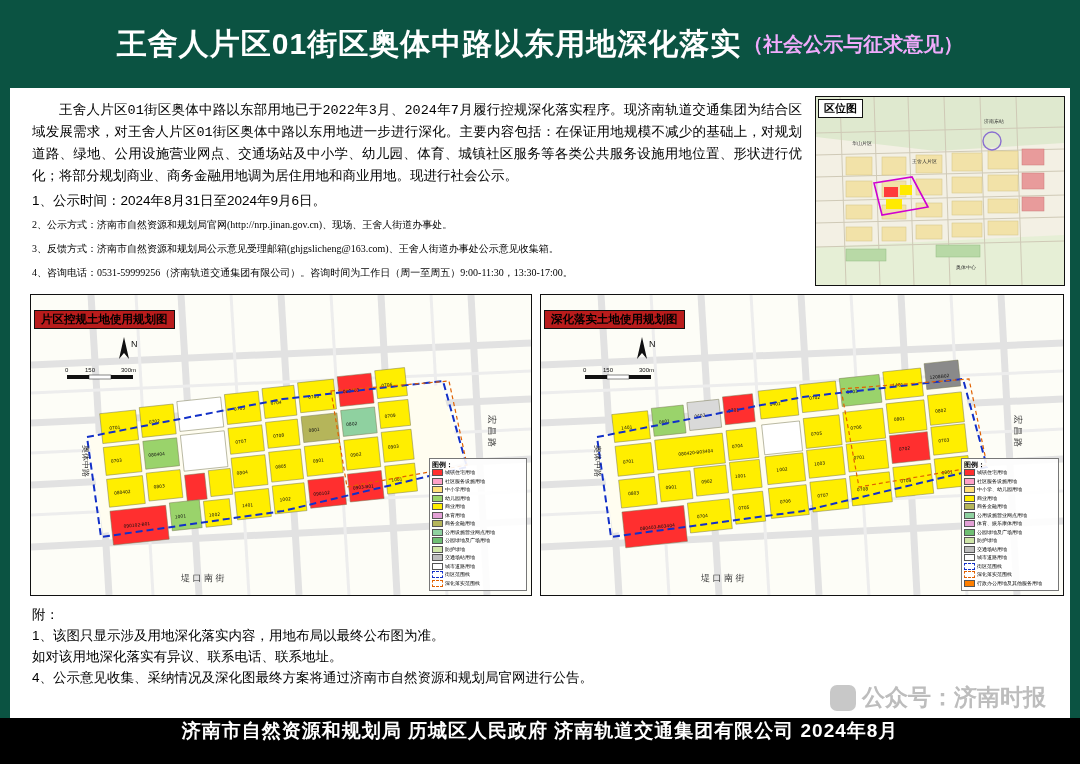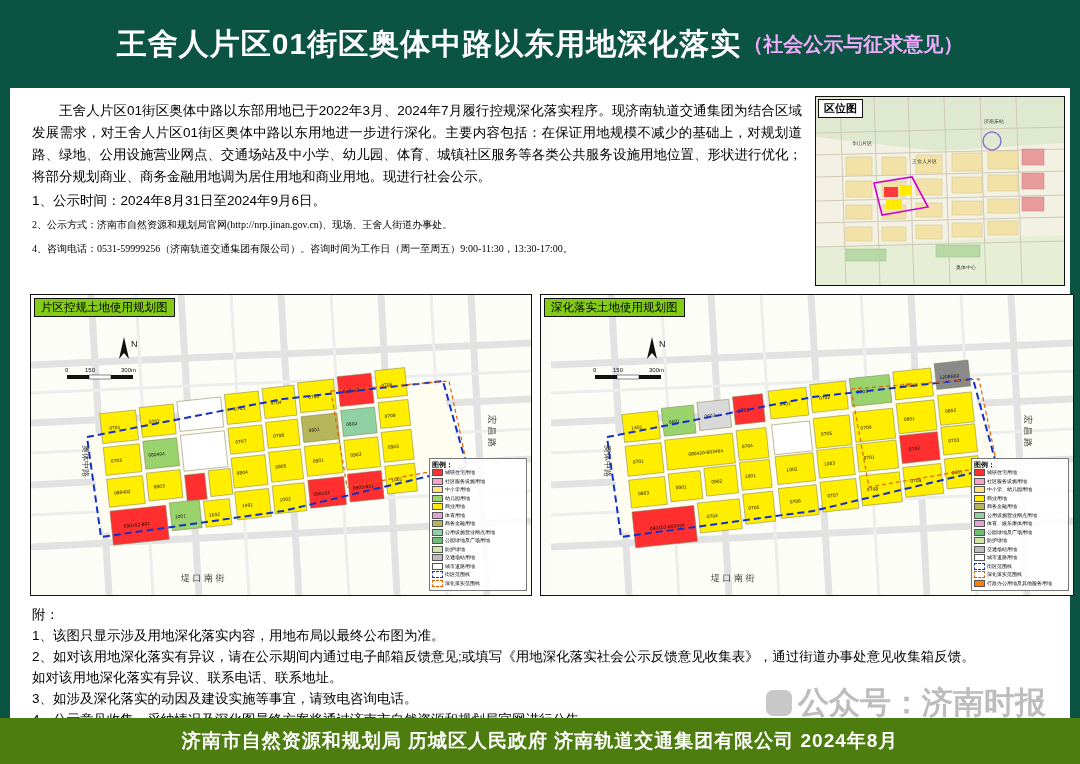--- a/index.html
+++ b/index.html
@@ -39,68 +39,68 @@
     border-right:10px solid #0b5342;
     box-sizing:border-box;
   }
   
   .intro{
     position:absolute;left:22px;top:12px;width:770px;
     font-size:13.5px;line-height:22px;color:#000;
     text-align:justify;
   }
   .intro p{margin:0 0 2px 0;}
-  .intro .p-indent{text-indent:2em;}
+  .intro .p-indent{text-indent:2em;font-family:Liberation Mono, monospace;}
   .mono{font-family:Liberation Serif, serif;font-size:10px;}
   
   .locmap{
     position:absolute;left:805px;top:8px;width:248px;height:188px;
     border:1px solid #111;background:#ef4444;overflow:hidden;
   }
   .locmap-label{
     position:absolute;left:2px;top:2px;background:#fff;border:1px solid #111;
     font-size:11px;padding:1px 5px;z-index:5;font-weight:bold;
   }
   
   .panel{
     position:absolute;top:206px;height:300px;border:1px solid #111;background:#fbfbf7;overflow:hidden;
   }
   .panel.left{left:20px;width:500px;}
-  .panel.right{left:530px;width:522px;padding-left:10px;}
+  .panel.right{left:530px;width:522px;}
   .panel-label{
-    position:absolute;left:3px;top:3px;background:#84cc16;border:1px solid #111;
-    font-size:11.5px;padding:1px 6px;font-weight:normal;z-index:6;
+    position:absolute;left:3px;top:15px;background:#b91c1c;border:1px solid #111;
+    font-size:11.5px;padding:1px 6px;font-weight:bold;z-index:6;
   }
   .legend-box{
     position:absolute;right:4px;bottom:4px;width:92px;
     background:rgba(255,255,255,.9);border:1px solid #777;
     font-size:5px;line-height:7.5px;padding:2px 2px;z-index:6;
   }
   .legend-box .lg-title{font-size:7px;font-weight:bold;margin-bottom:1px;}
   .lg-row{display:flex;align-items:center;margin-bottom:1px;}
   .lg-sw{width:9px;height:5px;border:.5px solid #555;margin-right:2px;flex:none;}
   .lg-txt{white-space:nowrap;overflow:hidden;}
   
   .appendix{
     position:absolute;left:22px;top:516px;width:1020px;
     font-size:13.5px;line-height:21px;color:#000;
   }
   .appendix p{margin:0;}
   
   .watermark{
-    position:absolute;right:24px;top:594px;font-size:31px;color:#bdbdbd;font-weight:bold;
+    position:absolute;right:24px;top:594px;font-size:23px;color:#bdbdbd;font-weight:bold;
     display:flex;align-items:center;gap:6px;
   }
   .wm-icon{
     width:26px;height:26px;border-radius:7px;background:#c8c8c8;display:inline-block;
   }
   
   .footer{
-    position:absolute;left:0;top:718px;width:1080px;height:46px;background:#4d7c0f;
-    display:flex;align-items:center;justify-content:center;
+    position:absolute;left:0;top:718px;width:1080px;height:46px;background:#000000;
+    display:flex;align-items:flex-start;justify-content:center;
   }
   .footer span{color:#fff;font-size:19px;font-weight:bold;letter-spacing:1px;}
 </style>
 </head>
 <body>
 
 <div class="poster">
 
   <div class="header">
     <div class="header-inner">
@@ -108,20 +108,21 @@
       <span class="title-sub">（社会公示与征求意见）</span>
     </div>
   </div>
 
   <div class="body-area">
 
     <div class="intro">
       <p class="p-indent">王舍人片区01街区奥体中路以东部用地已于2022年3月、2024年7月履行控规深化落实程序。现济南轨道交通集团为结合区域发展需求，对王舍人片区01街区奥体中路以东用地进一步进行深化。主要内容包括：在保证用地规模不减少的基础上，对规划道路、绿地、公用设施营业网点、交通场站及中小学、幼儿园、体育、城镇社区服务等各类公共服务设施用地位置、形状进行优化；将部分规划商业、商务金融用地调为居住用地和商业用地。现进行社会公示。</p>
       <p>1、公示时间：2024年8月31日至2024年9月6日。</p>
       <p class="mono">2、公示方式：济南市自然资源和规划局官网(http://nrp.jinan.gov.cn)、现场、王舍人街道办事处。</p>
+      <p class="mono">3、反馈方式：济南市自然资源和规划局公示意见受理邮箱(ghjgslicheng@163.com)、王舍人街道办事处公示意见收集箱。</p>
       <p class="mono">4、咨询电话：0531-59999256（济南轨道交通集团有限公司）。咨询时间为工作日（周一至周五）9:00-11:30，13:30-17:00。</p>
     </div>
 
     <div class="locmap">
       <div class="locmap-label">区位图</div>
       <svg width="248" height="188" viewBox="0 0 248 188">
         <rect x="0" y="0" width="248" height="188" fill="#f3f0e4"></rect>
         <path d="M0,0 L248,0 L248,46 L120,54 L0,40 Z" fill="#dfe9cf"></path>
         <path d="M0,150 L248,138 L248,188 L0,188 Z" fill="#e6efd6"></path>
         <g stroke="#cfc9b6" stroke-width="1">
@@ -543,23 +544,21 @@
         <div class="lg-row">
             <span class="lg-sw" style="background:#ff7f00"></span>
             <span class="lg-txt">行政办公用地及其他服务用地</span>
           </div>
       </div>
     </div>
 
     <div class="appendix">
       <p>附：</p>
       <p>1、该图只显示涉及用地深化落实内容，用地布局以最终公布图为准。</p>
-      <p>2、如对该用地深化落实有异议，请在公示期间内通过电子邮箱反馈意见;或填写《用地深化落实社会公示反馈意见收集表》，通过街道办事处意见收集箱反馈。</p>
       <p>如对该用地深化落实有异议、联系电话、联系地址。</p>
-      <p>3、如涉及深化落实的动因及建设实施等事宜，请致电咨询电话。</p>
       <p>4、公示意见收集、采纳情况及深化图最终方案将通过济南市自然资源和规划局官网进行公告。</p>
     </div>
 
     <div class="watermark">
       <span class="wm-icon"></span>
       <span>公众号：济南时报</span>
     </div>
   </div>
 
   <div class="footer">

